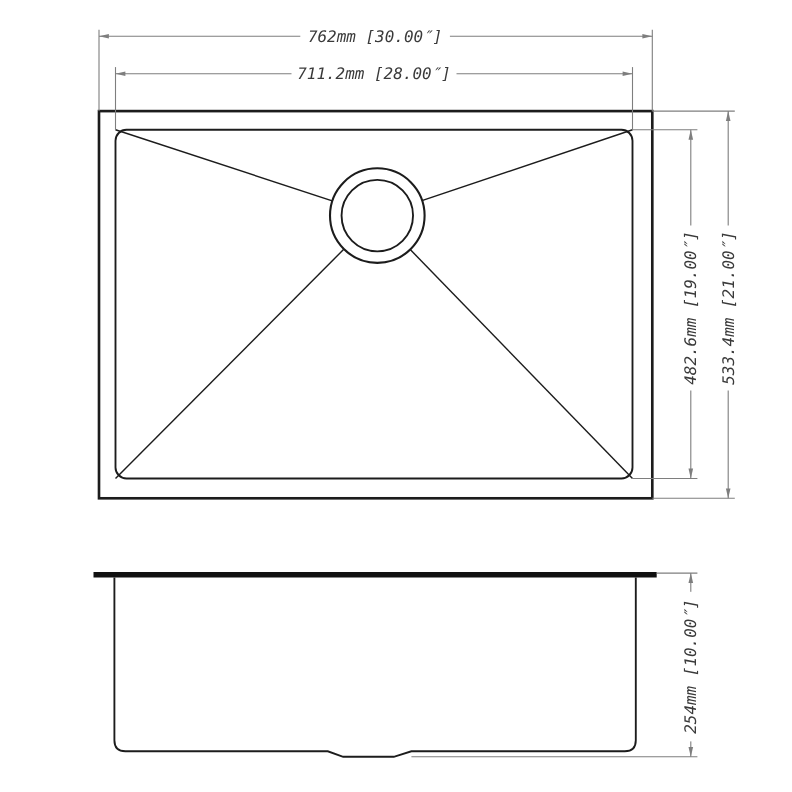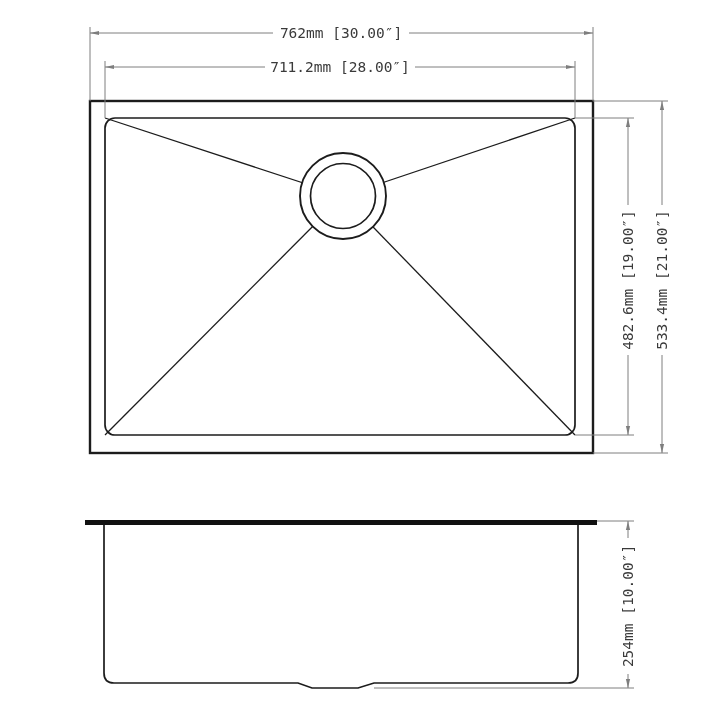--- a/index.html
+++ b/index.html
@@ -1,16 +1,16 @@
 <!DOCTYPE html>
 <html><head>
 <meta charset="utf-8">
 <style>
   html,body{margin:0;padding:0;background:#ffffff;}
-  .stage{width:720px;height:720px;background:#ffffff;position:relative;overflow:hidden;}
+  .stage{width:720px;height:720px;background:#ffffff;position:relative;overflow:hidden;font-style:italic;}
   svg{display:block;}
   .thick{stroke:#1c1c1c;stroke-width:2.4;fill:#ffffff;}
   .med{stroke:#1c1c1c;stroke-width:1.7;fill:none;}
   .thin{stroke:#1c1c1c;stroke-width:1.3;fill:none;}
   .dim{stroke:#7e7e7e;stroke-width:1;fill:none;}
   .arr{fill:#7e7e7e;stroke:none;}
   .textbg{fill:#ffffff;stroke:none;}
   .dimtext{
     font-family:"DejaVu Sans Mono","Liberation Mono",monospace;
     font-size:14.5px;

